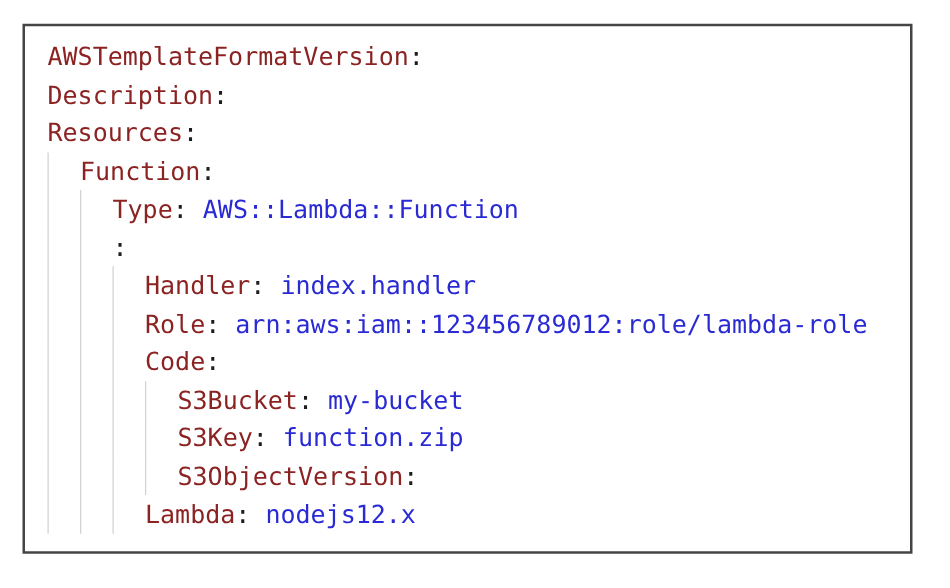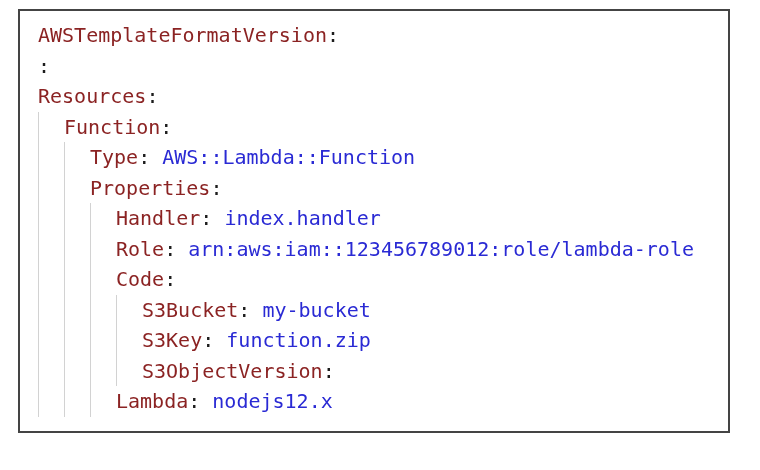--- a/index.html
+++ b/index.html
@@ -14,21 +14,21 @@
   html, body {
     width: 760px;
     height: 470px;
     background: var(--background);
     overflow: hidden;
     font-family: "DejaVu Sans Mono", "Liberation Mono", monospace;
   }
   .code-box {
     position: absolute;
     left: 18px;
-    top: 9px;
+    top: 19px;
     width: 712px;
     height: 424px;
     background: var(--background);
     border: 2px solid var(--border);
     padding: 9px 8px 0 18px;
     overflow: hidden;
   }
   .code-lines {
     width: 100%;
   }
@@ -49,25 +49,25 @@
   .yaml-key   { color: var(--key); }
   .yaml-colon { color: var(--punctuation); }
   .yaml-value { color: var(--value); margin-left: 1ch; }
 </style>
 </head>
 <body>
 
 <div class="code-box">
   <div class="code-lines">
       <div class="code-line"><span class="yaml-key">AWSTemplateFormatVersion</span><span class="yaml-colon">:</span></div>
-      <div class="code-line"><span class="yaml-colon">:</span></div>
+      <div class="code-line"><span class="yaml-key">Description</span><span class="yaml-colon">:</span></div>
       <div class="code-line"><span class="yaml-key">Resources</span><span class="yaml-colon">:</span></div>
       <div class="code-line"><span class="indent-unit"></span><span class="yaml-key">Function</span><span class="yaml-colon">:</span></div>
       <div class="code-line"><span class="indent-unit"></span><span class="indent-unit"></span><span class="yaml-key">Type</span><span class="yaml-colon">:</span><span class="yaml-value">AWS::Lambda::Function</span></div>
-      <div class="code-line"><span class="indent-unit"></span><span class="indent-unit"></span><span class="yaml-key">Properties</span><span class="yaml-colon">:</span></div>
+      <div class="code-line"><span class="indent-unit"></span><span class="indent-unit"></span><span class="yaml-colon">:</span></div>
       <div class="code-line"><span class="indent-unit"></span><span class="indent-unit"></span><span class="indent-unit"></span><span class="yaml-key">Handler</span><span class="yaml-colon">:</span><span class="yaml-value">index.handler</span></div>
       <div class="code-line"><span class="indent-unit"></span><span class="indent-unit"></span><span class="indent-unit"></span><span class="yaml-key">Role</span><span class="yaml-colon">:</span><span class="yaml-value">arn:aws:iam::123456789012:role/lambda-role</span></div>
       <div class="code-line"><span class="indent-unit"></span><span class="indent-unit"></span><span class="indent-unit"></span><span class="yaml-key">Code</span><span class="yaml-colon">:</span></div>
       <div class="code-line"><span class="indent-unit"></span><span class="indent-unit"></span><span class="indent-unit"></span><span class="indent-unit"></span><span class="yaml-key">S3Bucket</span><span class="yaml-colon">:</span><span class="yaml-value">my-bucket</span></div>
       <div class="code-line"><span class="indent-unit"></span><span class="indent-unit"></span><span class="indent-unit"></span><span class="indent-unit"></span><span class="yaml-key">S3Key</span><span class="yaml-colon">:</span><span class="yaml-value">function.zip</span></div>
       <div class="code-line"><span class="indent-unit"></span><span class="indent-unit"></span><span class="indent-unit"></span><span class="indent-unit"></span><span class="yaml-key">S3ObjectVersion</span><span class="yaml-colon">:</span></div>
       <div class="code-line"><span class="indent-unit"></span><span class="indent-unit"></span><span class="indent-unit"></span><span class="yaml-key">Lambda</span><span class="yaml-colon">:</span><span class="yaml-value">nodejs12.x</span></div>
     </div>
 </div>
 

